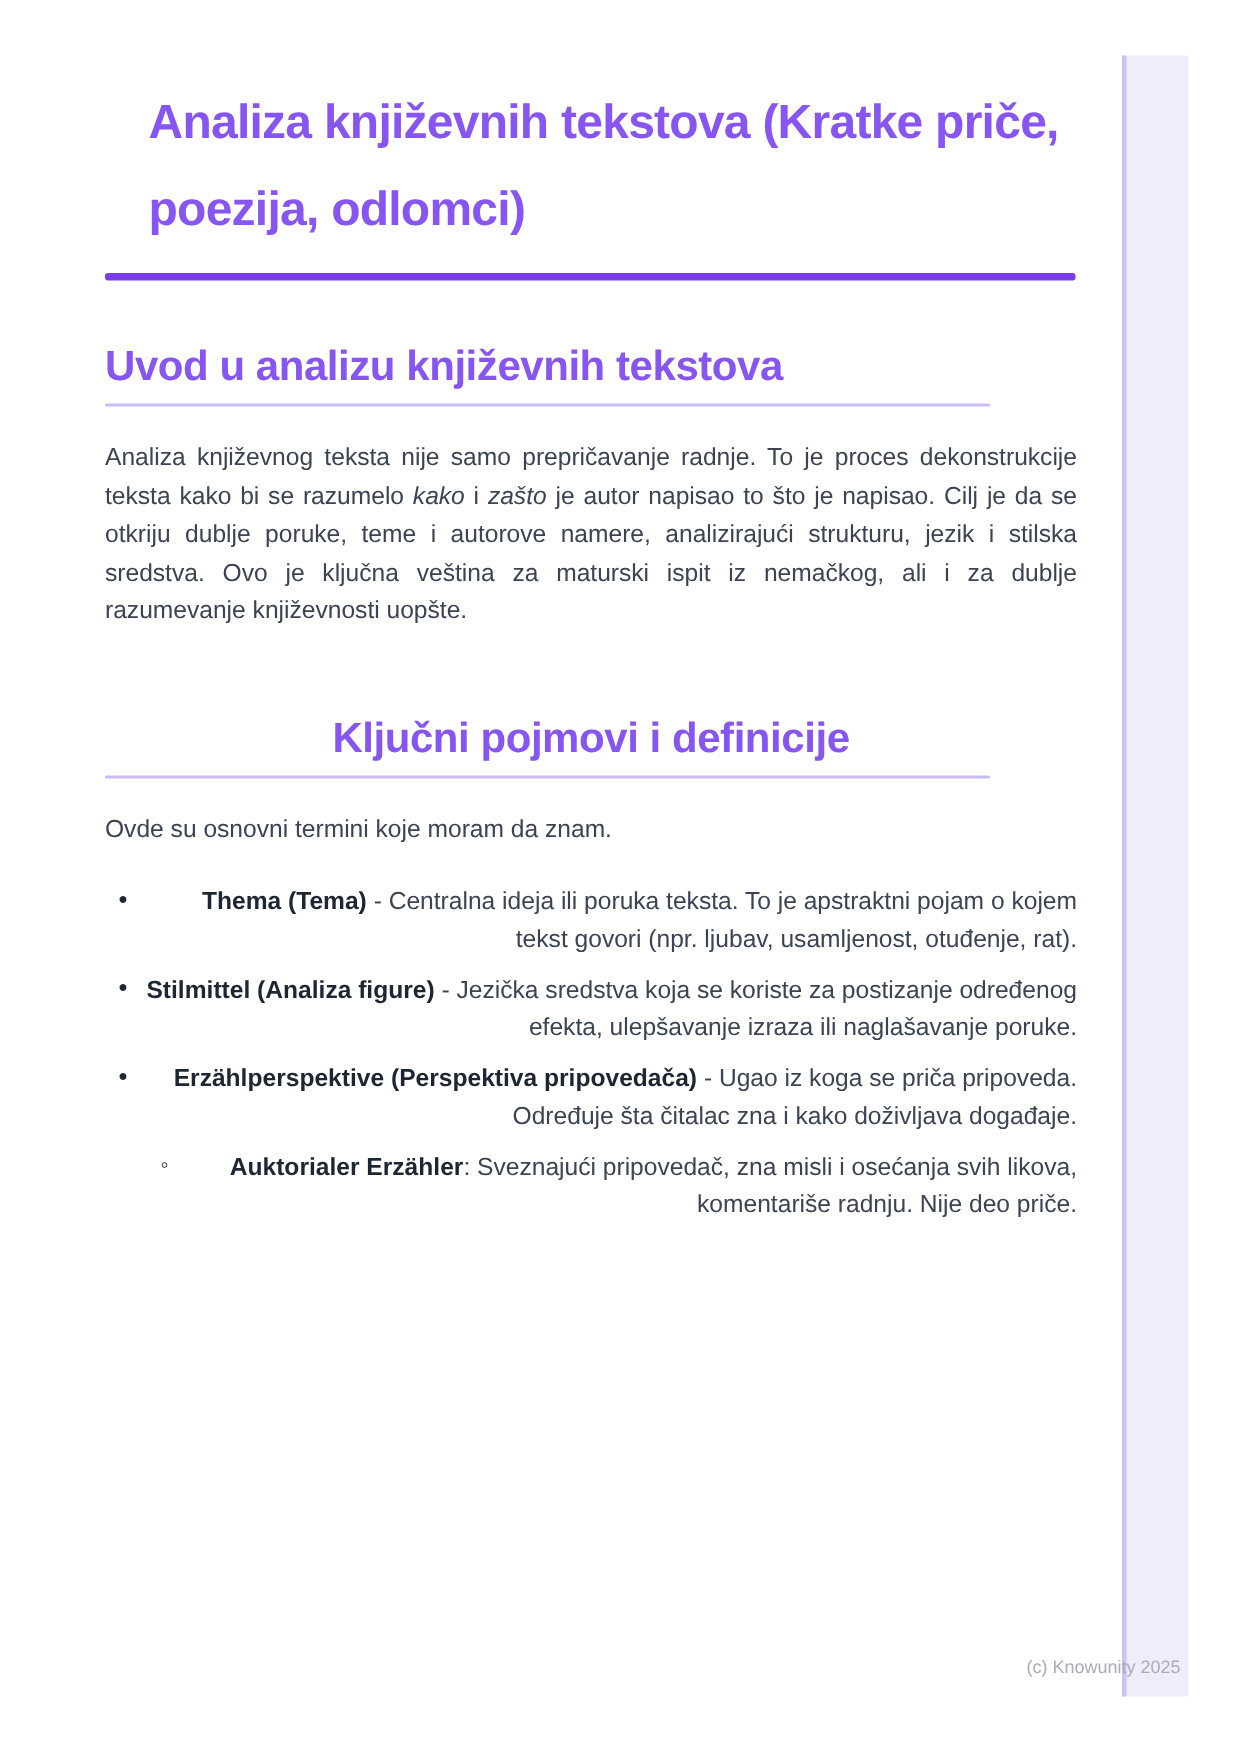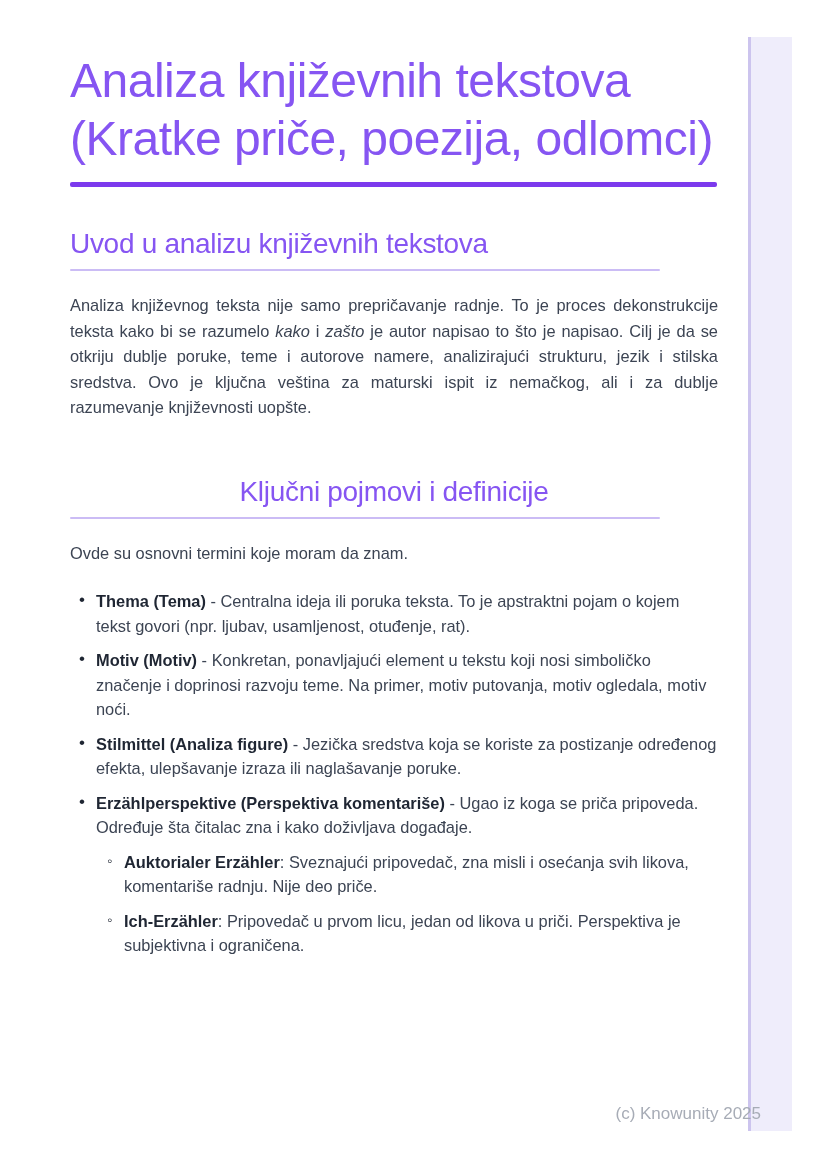--- a/index.html
+++ b/index.html
@@ -30,37 +30,38 @@
     z-index:1;
   }
   .content{
     position:absolute;
     left:70px;top:0;
     width:648px;
     z-index:2;
   }
   h1.doc-title{
     margin-top:52px;
-    font-size:48px;
+    font-size:32px;
     line-height:58px;
-    font-weight:400;
+    font-weight:700;
     letter-spacing:-0.5px;
     color:var(--accent);
+    margin-left:29px;
   }
   .title-rule{
     margin-top:14px;
     height:5px;width:647px;
     background:var(--rule);
     border-radius:2px;
   }
   h2.section-heading{
     margin-top:40px;
     font-size:28px;
     line-height:33px;
-    font-weight:400;
+    font-weight:700;
     letter-spacing:-0.3px;
     color:var(--accent);
   }
   .section-rule{
     margin-top:9px;
     height:2px;width:590px;
     background:var(--underline);
     border-radius:1px;
   }
   .para{
@@ -76,20 +77,21 @@
   ul.term-list{
     list-style:none;
     margin-top:23px;
   }
   ul.term-list > li{
     position:relative;
     padding-left:26px;
     margin-bottom:10px;
     font-size:16.4px;
     line-height:24.5px;
+    text-align:right;
   }
   ul.term-list > li::before{
     content:"\2022";
     position:absolute;
     left:9px;top:-1px;
     color:var(--bold-text);
     font-size:17px;
   }
   ul.sub-list{
     list-style:none;
@@ -107,23 +109,23 @@
     position:absolute;
     left:11px;top:-1px;
     color:var(--bold-text);
     font-size:15px;
     font-weight:700;
   }
   .term{font-weight:700;color:var(--bold-text);}
   .sep,.desc{color:var(--body-text);}
   .footer-note{
     position:absolute;
-    right:67px;top:1104px;
+    right:41px;top:1104px;
     z-index:3;
-    font-size:17px;
+    font-size:12px;
     color:var(--muted);
   }
 </style>
 </head>
 <body>
 
 <div class="side-accent"></div>
 
 <div class="content">
 
@@ -137,28 +139,26 @@
   </section>
 
   <section class="section-terms">
     <h2 class="section-heading">Ključni pojmovi i definicije</h2>
     <div class="section-rule"></div>
     <p class="para lead">Ovde su osnovni termini koje moram da znam.</p>
 
     <ul class="term-list">
       <li><span class="term">Thema (Tema)</span><span class="sep"> - </span><span class="desc">Centralna ideja ili poruka teksta. To je apstraktni pojam o kojem tekst govori (npr. ljubav, usamljenost, otuđenje, rat).</span></li>
 
-      <li><span class="term">Motiv (Motiv)</span><span class="sep"> - </span><span class="desc">Konkretan, ponavljajući element u tekstu koji nosi simboličko značenje i doprinosi razvoju teme. Na primer, motiv putovanja, motiv ogledala, motiv noći.</span></li>
 
       <li><span class="term">Stilmittel (Analiza figure)</span><span class="sep"> - </span><span class="desc">Jezička sredstva koja se koriste za postizanje određenog efekta, ulepšavanje izraza ili naglašavanje poruke.</span></li>
 
-      <li><span class="term">Erzählperspektive (Perspektiva komentariše)</span><span class="sep"> - </span><span class="desc">Ugao iz koga se priča pripoveda. Određuje šta čitalac zna i kako doživljava događaje.</span>
+      <li><span class="term">Erzählperspektive (Perspektiva pripovedača)</span><span class="sep"> - </span><span class="desc">Ugao iz koga se priča pripoveda. Određuje šta čitalac zna i kako doživljava događaje.</span>
         <ul class="sub-list">
           <li><span class="term">Auktorialer Erzähler</span><span class="sep">: </span><span class="desc">Sveznajući pripovedač, zna misli i osećanja svih likova, komentariše radnju. Nije deo priče.</span></li>
-          <li><span class="term">Ich-Erzähler</span><span class="sep">: </span><span class="desc">Pripovedač u prvom licu, jedan od likova u priči. Perspektiva je subjektivna i ograničena.</span></li>
         </ul>
       </li>
 
     </ul>
   </section>
 
 </div>
 
 <div class="footer-note">(c) Knowunity 2025</div>
 

